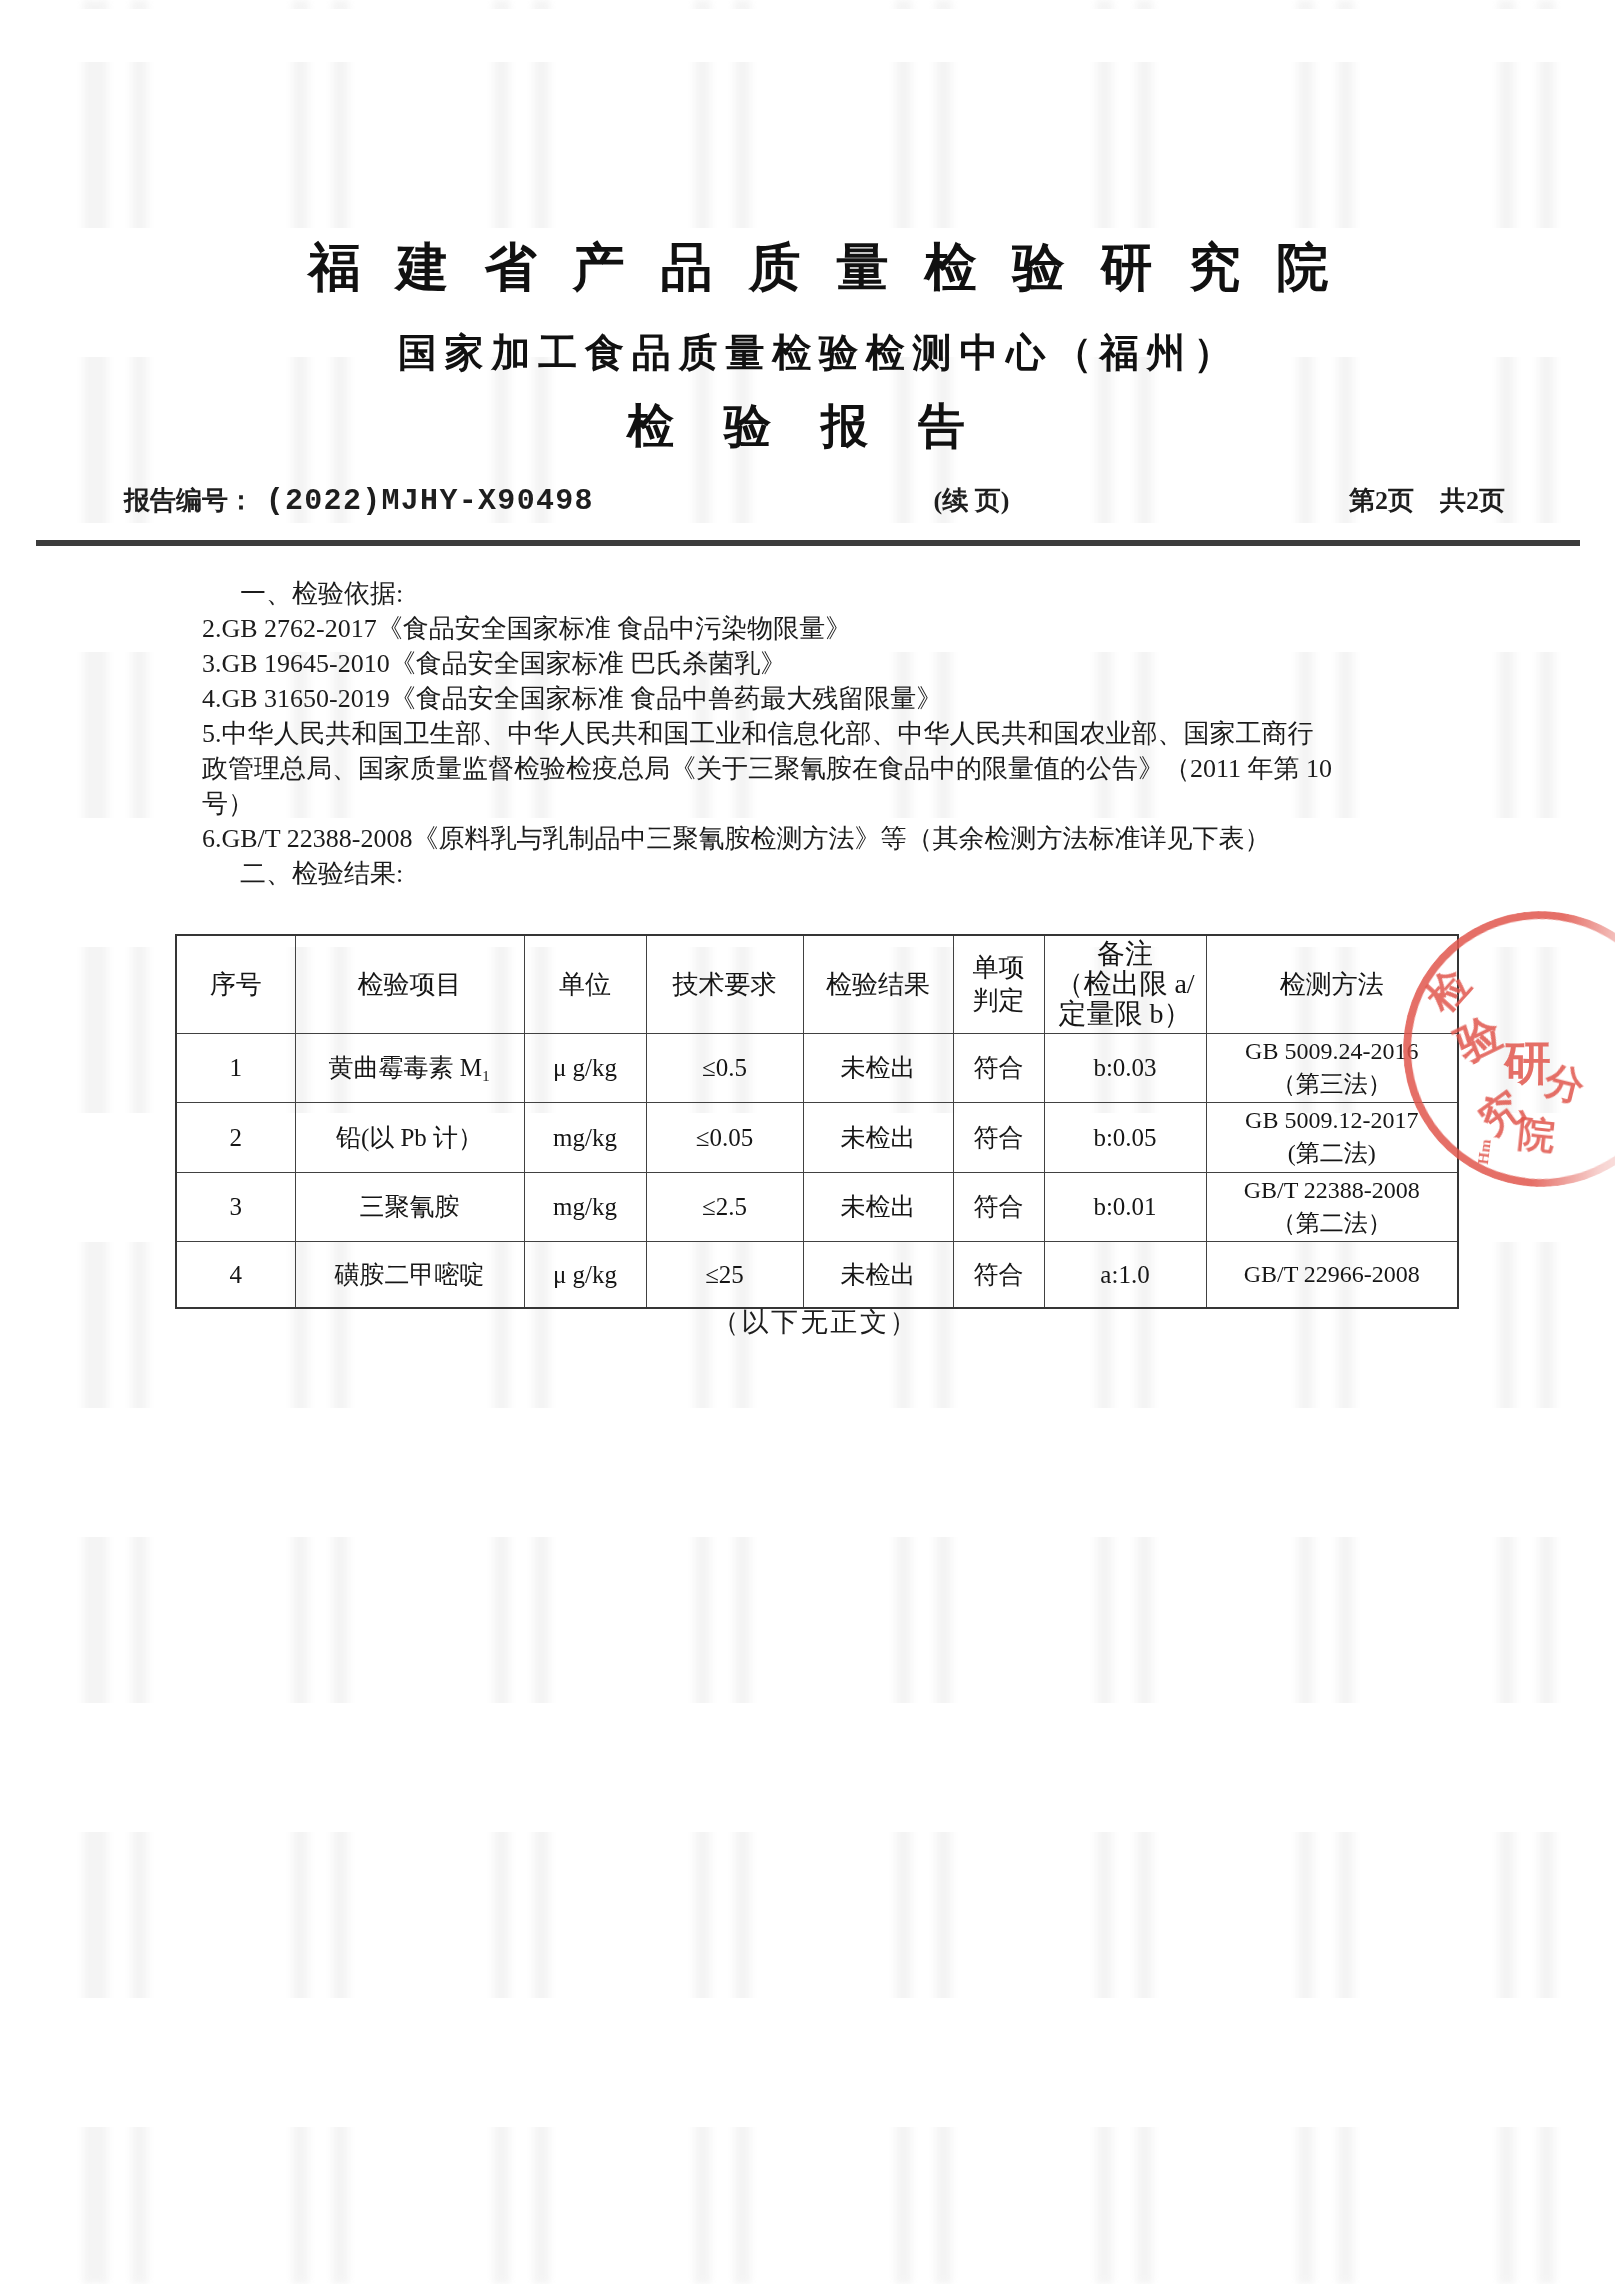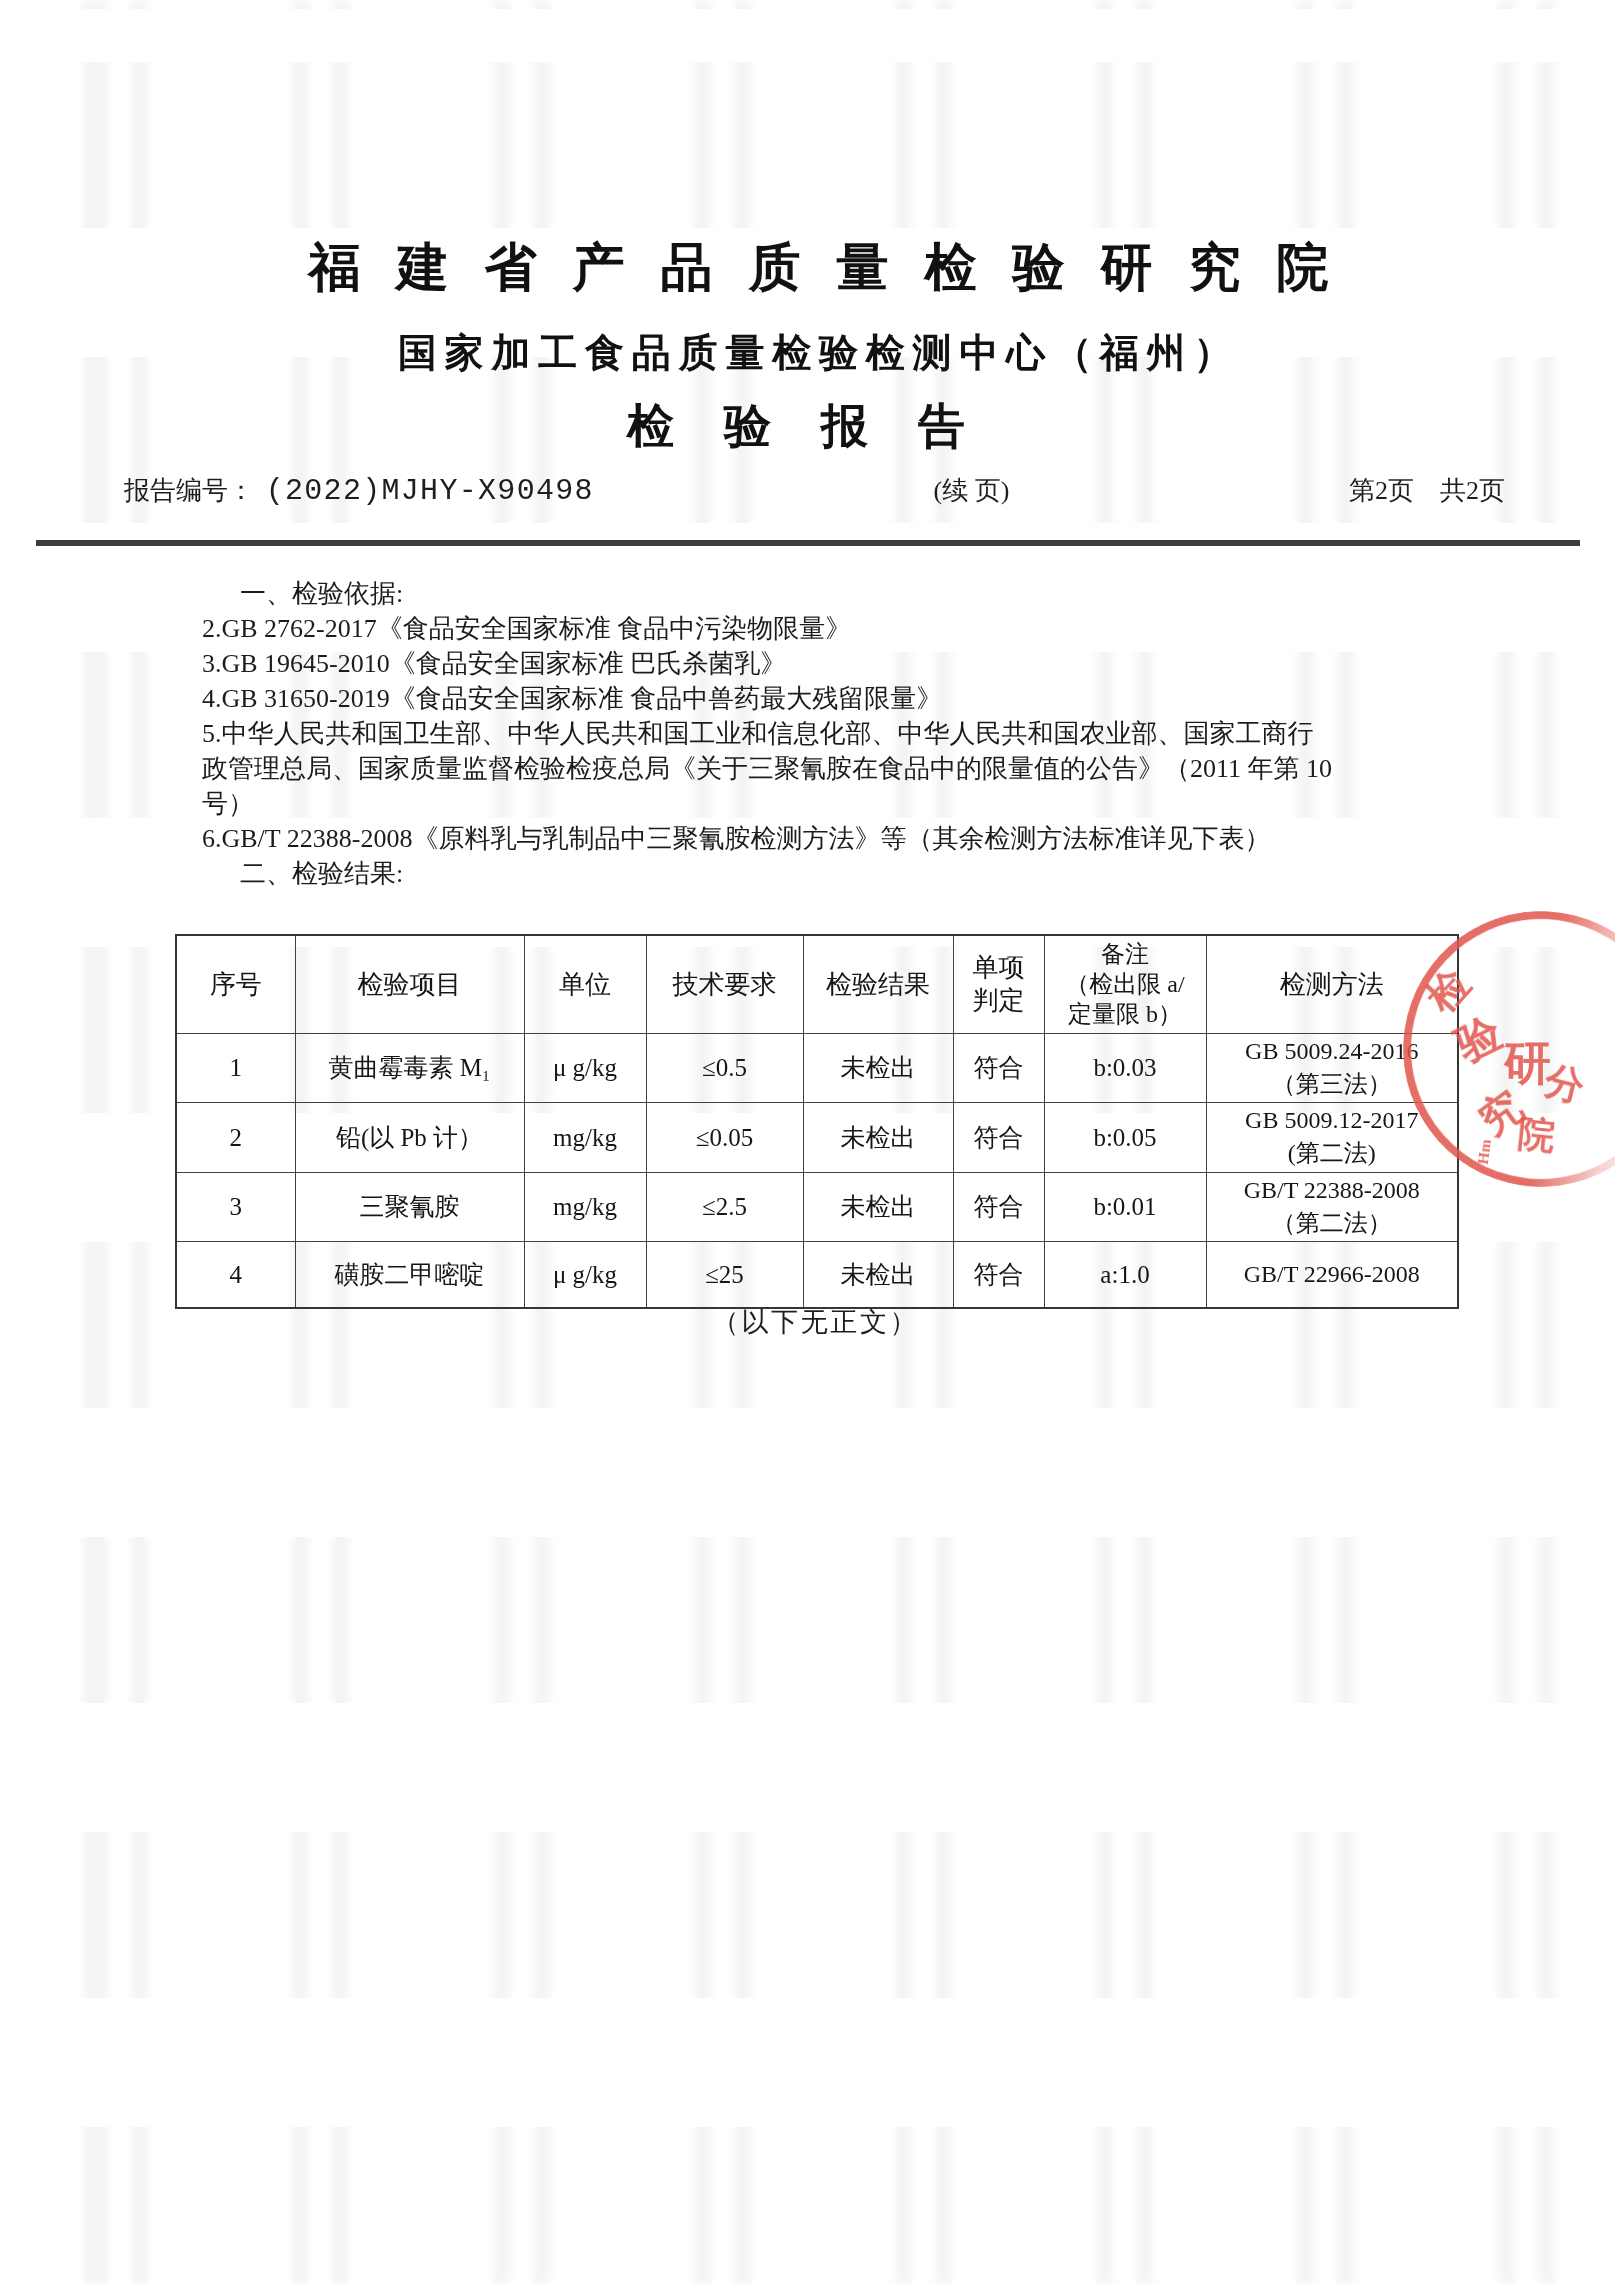--- a/index.html
+++ b/index.html
@@ -38,23 +38,23 @@
     font-family:"Liberation Sans","DejaVu Sans",sans-serif;color:#111;
   }
   .title-report{
     position:absolute;top:395px;left:0;width:100%;
     text-align:center;font-weight:bold;font-size:47px;
     letter-spacing:50px;padding-left:26px;box-sizing:border-box;
     font-family:"Liberation Sans","DejaVu Sans",sans-serif;color:#111;
   }
   
   .meta{
-    position:absolute;top:473px;left:124px;right:111px;
+    position:absolute;top:483px;left:124px;right:111px;
     display:flex;justify-content:space-between;align-items:baseline;
-    font-size:26px;white-space:pre;
+    font-size:26px;white-space:pre;font-weight:bold;
   }
   .meta .left{display:flex;align-items:baseline;}
   .meta .num{font-family:"Liberation Mono","DejaVu Sans Mono",monospace;font-size:30px;margin-left:11.7px;letter-spacing:1.3px;}
   .rule{
     position:absolute;top:540px;left:36px;width:1544px;height:5.9px;
     background:#3c3c3c;
   }
   
   .basis{
     position:absolute;top:576px;left:202px;width:1212px;
@@ -70,21 +70,21 @@
   .rtable td,.rtable th{
     border:1.3px solid #414141;
     text-align:center;vertical-align:middle;
     white-space:pre-line;font-weight:normal;
     padding:1.3px 3.9px;box-sizing:border-box;
     line-height:31px;
   }
   .rtable{border:2px solid #353535;}
   .rtable .hrow{height:98px;}
   .rtable .hrow th{font-size:26px;line-height:33px;}
-  .rtable .hrow th.remark-h{font-size:24px;line-height:30px;}
+  .rtable .hrow th.remark-h{font-size:28px;line-height:30px;}
   .rtable tr.drow{height:66px;}
   .rtable td.method{font-size:24px;line-height:33px;}
   
   .note{
     position:absolute;top:1304px;left:175px;width:1281px;
     text-align:center;font-size:27px;letter-spacing:2.6px;
   }
   
   .seal{
     position:absolute;left:1403px;top:911px;width:276px;height:276px;

